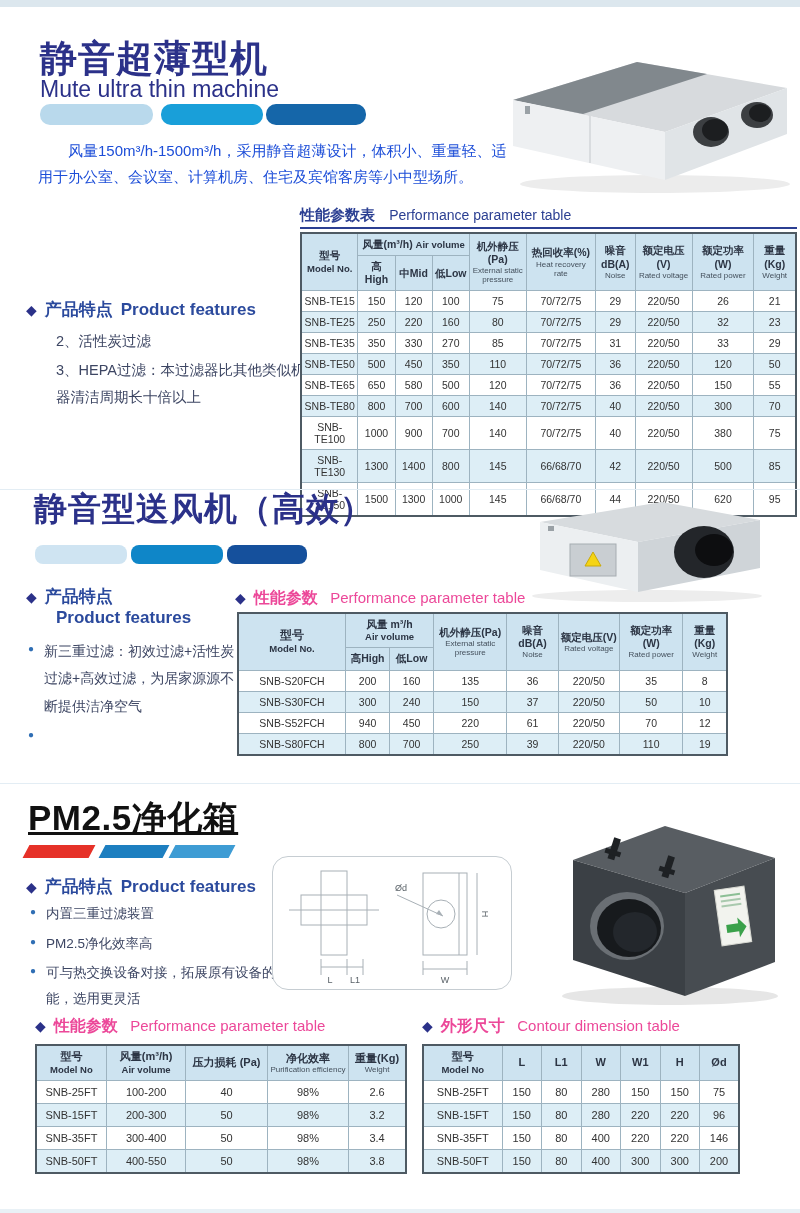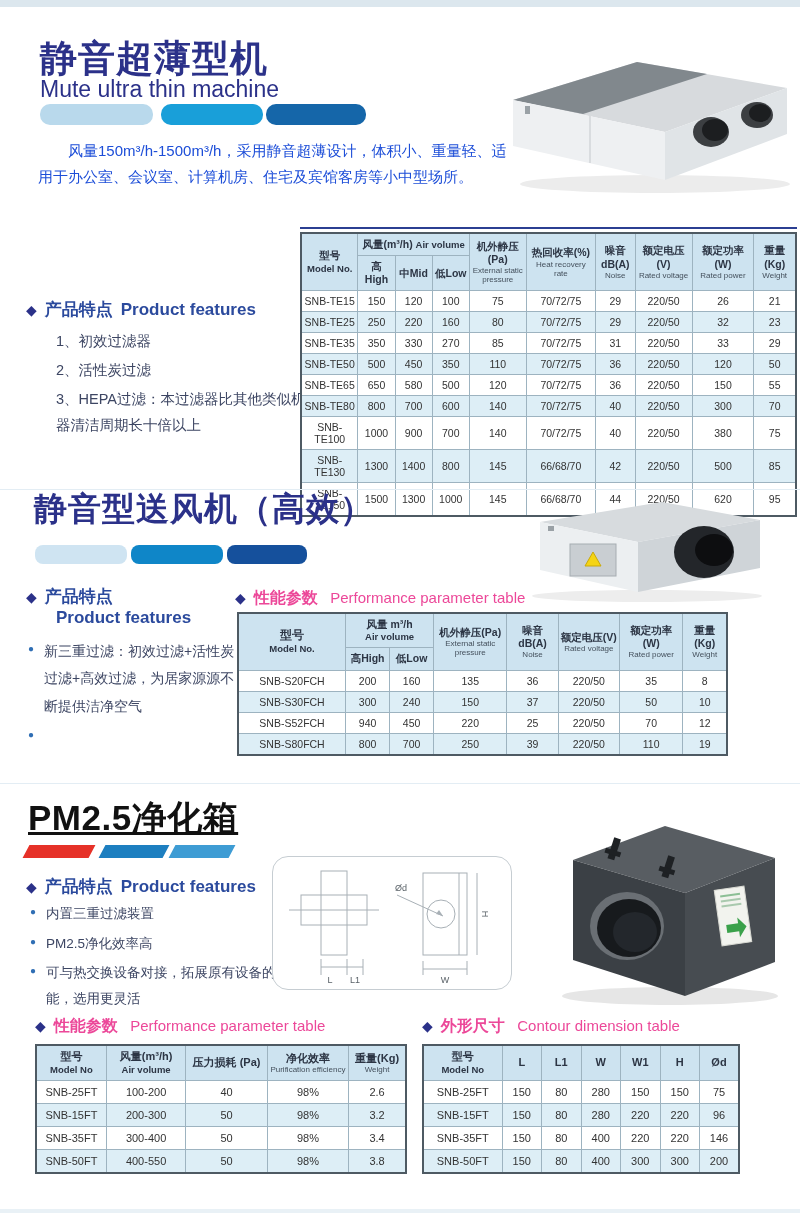--- a/index.html
+++ b/index.html
@@ -99,25 +99,28 @@
     <ellipse cx="220" cy="108" rx="13" ry="11" fill="#1c1e20"></ellipse>
     <ellipse cx="262" cy="93" rx="16" ry="13" fill="#3c3f42"></ellipse>
     <ellipse cx="265" cy="91" rx="11" ry="9" fill="#1c1e20"></ellipse>
     <rect x="30" y="84" width="5" height="8" fill="#9aa1a6"></rect>
   </svg>
 
   <div class="feat-head" style="left:26px;top:298px;">
     <span class="diamond"></span><span>产品特点</span><span class="en">Product features</span>
   </div>
   <div class="feat-list s1-list">
-    <div>1、初效过滤器</div>
     <div>2、活性炭过滤</div>
     <div>3、HEPA过滤：本过滤器比其他类似机器清洁周期长十倍以上</div>
   </div>
 
+  <div class="t1-heading">
+    <span class="cn">性能参数表</span>
+    <span class="en">Performance parameter table</span>
+  </div>
   <div class="t1-rule"></div>
 
   <div class="ptable-wrap t1">
     <table class="ptable">
       <colgroup>
         <col style="width:11.5%">
           <col style="width:7.5%">
           <col style="width:7.5%">
           <col style="width:7.5%">
         <col style="width:11.5%">
@@ -392,21 +395,21 @@
             <td>37</td>
             <td>220/50</td>
             <td>50</td>
             <td>10</td>
           </tr>
           <tr>
             <td>SNB-S52FCH</td>
             <td>940</td>
             <td>450</td>
             <td>220</td>
-            <td>25</td>
+            <td>61</td>
             <td>220/50</td>
             <td>70</td>
             <td>12</td>
           </tr>
           <tr>
             <td>SNB-S80FCH</td>
             <td>800</td>
             <td>700</td>
             <td>250</td>
             <td>39</td>

